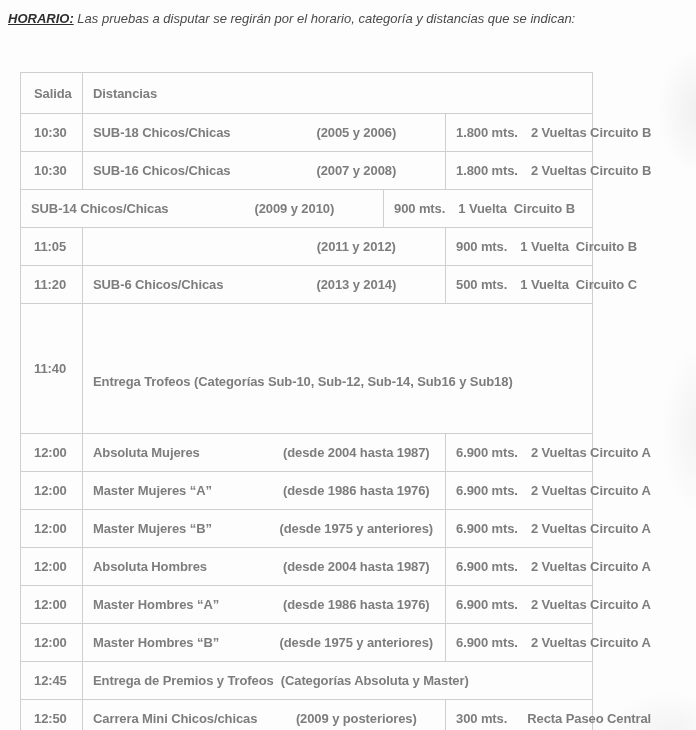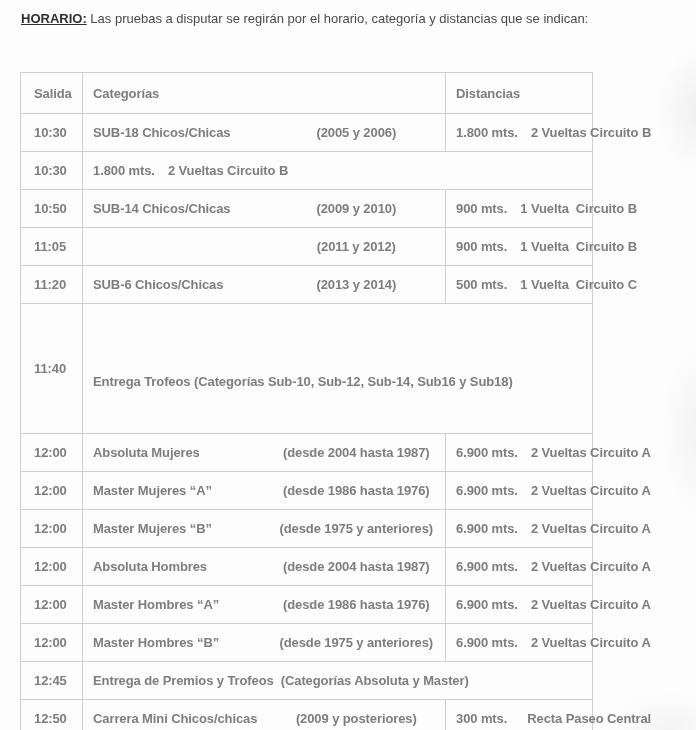--- a/index.html
+++ b/index.html
@@ -11,25 +11,26 @@
     background-color: #fdfdfd;
     background-image:
       radial-gradient(60px 90px at 699px 110px, rgba(120,120,120,.10), transparent 70%),
       radial-gradient(50px 120px at 697px 430px, rgba(120,120,120,.08), transparent 70%),
       radial-gradient(90px 55px at 670px 729px, rgba(120,120,120,.07), transparent 70%);
     font-family: "Liberation Sans", sans-serif;
     overflow: hidden;
   }
   .intro {
     position: absolute;
-    left: 21px;
+    left: 8px;
     top: 11px;
     font-size: 13px;
     color: #4a4a4a;
     white-space: pre;
+    font-style: italic;
   }
   .intro .intro-label {
     font-weight: bold;
     color: #2e2e2e;
     text-decoration: underline;
   }
   .schedule-table {
     position: absolute;
     left: 20px;
     top: 44px;
@@ -80,46 +81,48 @@
 <body>
 
 <div class="page">
 
   <div class="intro"><span class="intro-label">HORARIO:</span><span> Las pruebas a disputar se regirán por el horario, categoría y distancias que se indican:</span></div>
 
   <div class="schedule-table">
 
     <div class="row header-row">
       <div class="cell time-cell">Salida</div>
-      <div class="cell cat-cell">Categorías</div>
       <div class="cell dist-cell">Distancias</div>
     </div>
 
     <div class="row">
       <div class="cell time-cell">10:30</div>
       <div class="cell cat-cell">
         <span>SUB-18 Chicos/Chicas</span>
         <span class="years">(2005 y 2006)</span>
       </div>
       <div class="cell dist-cell">
         <span>1.800 mts.</span>
         <span class="dist-detail">2 Vueltas Circuito B</span>
       </div>
     </div>
 
     <div class="row">
       <div class="cell time-cell">10:30</div>
+      <div class="cell cat-cell">
+        <span>SUB-16 Chicos/Chicas</span>
+        <span class="years">(2007 y 2008)</span>
+      </div>
       <div class="cell dist-cell">
         <span>1.800 mts.</span>
         <span class="dist-detail">2 Vueltas Circuito B</span>
       </div>
     </div>
 
     <div class="row">
-      <div class="cell time-cell">10:50</div>
       <div class="cell cat-cell">
         <span>SUB-14 Chicos/Chicas</span>
         <span class="years">(2009 y 2010)</span>
       </div>
       <div class="cell dist-cell">
         <span>900 mts.</span>
         <span class="dist-detail">1 Vuelta  Circuito B</span>
       </div>
     </div>
 

